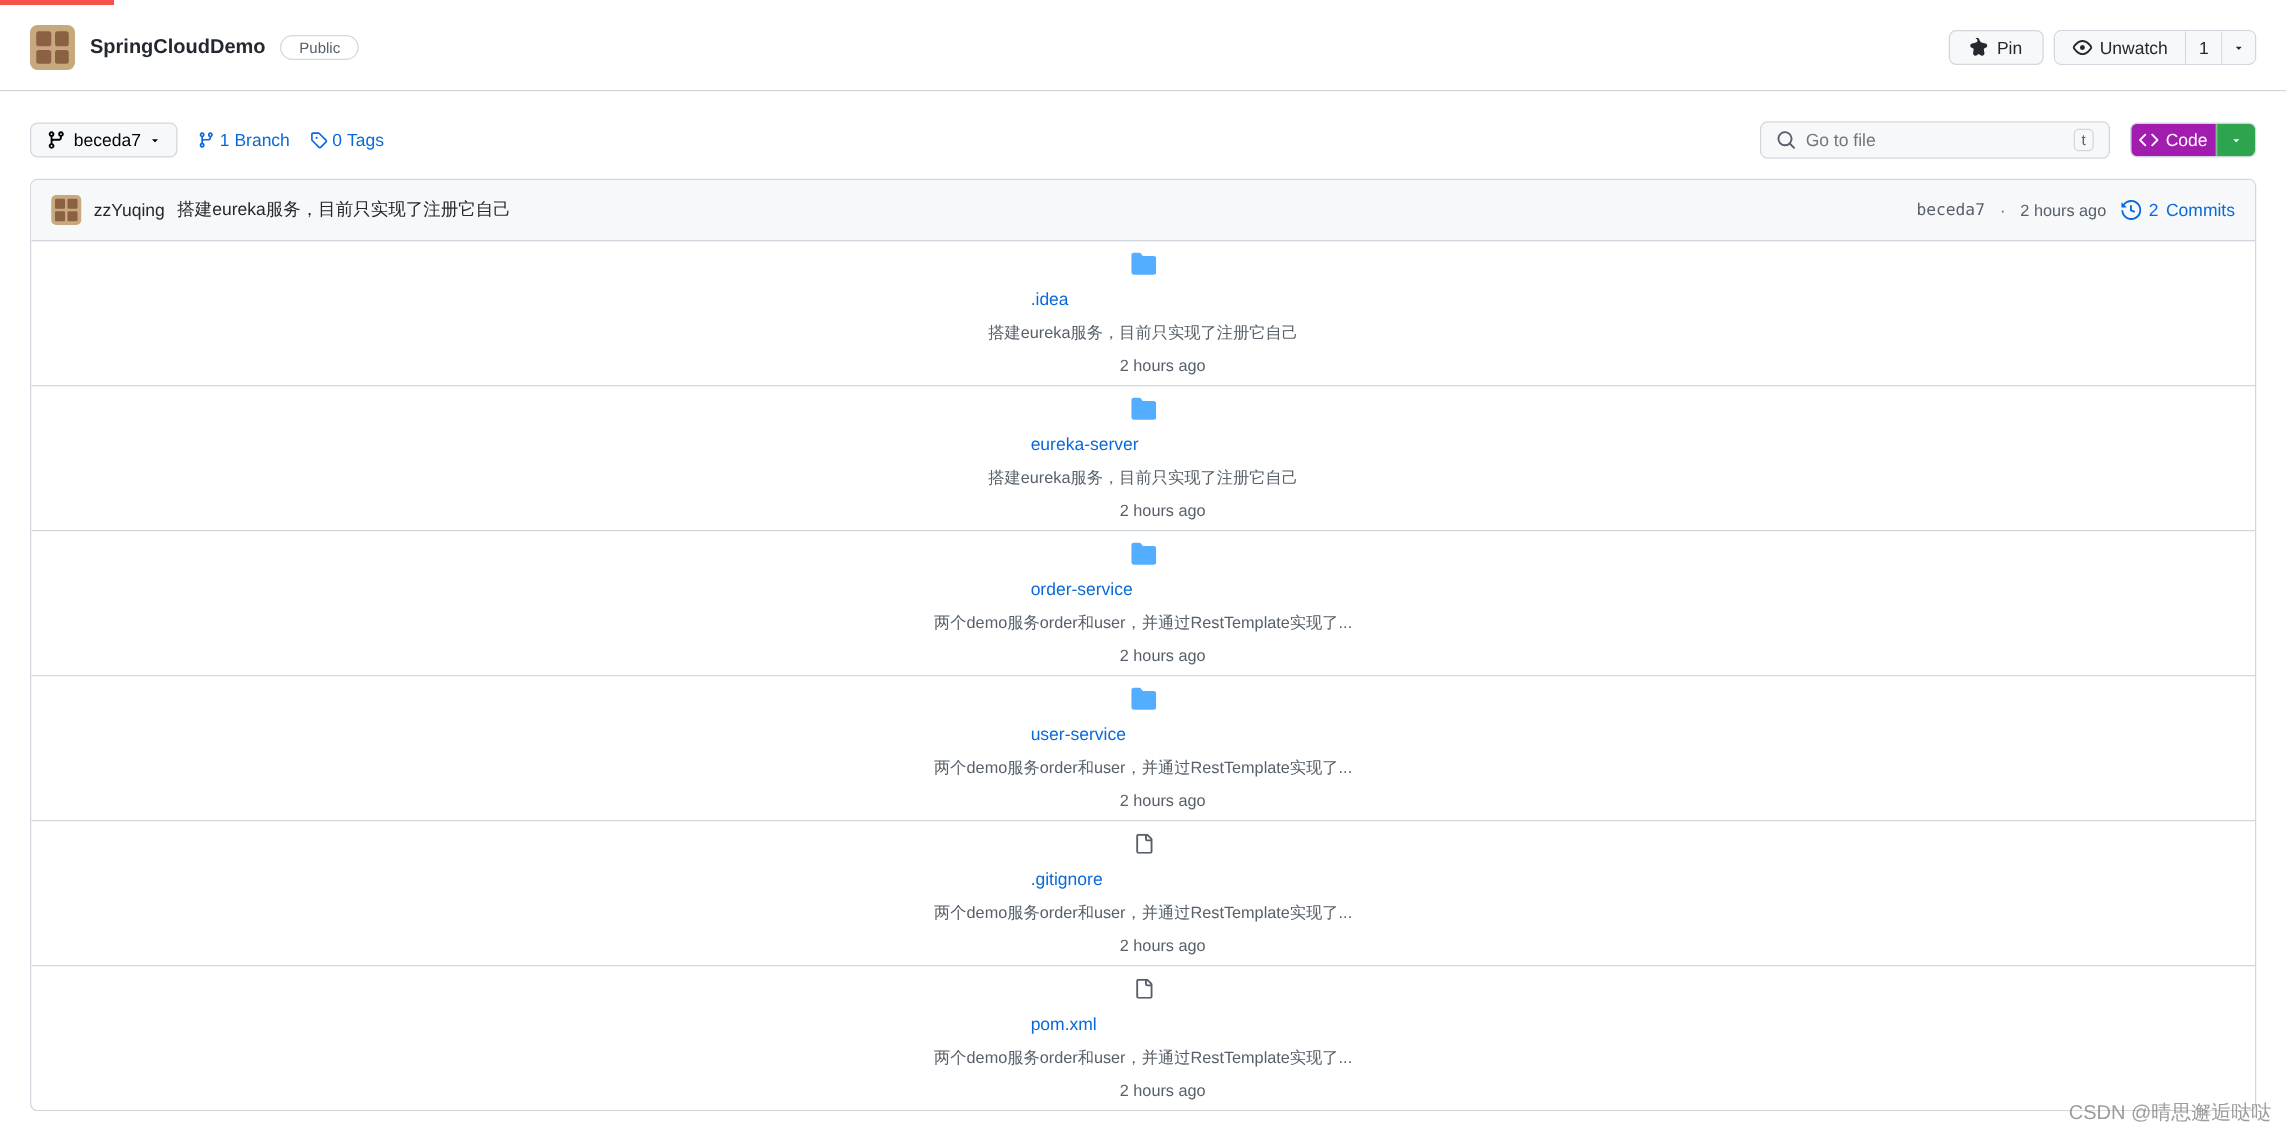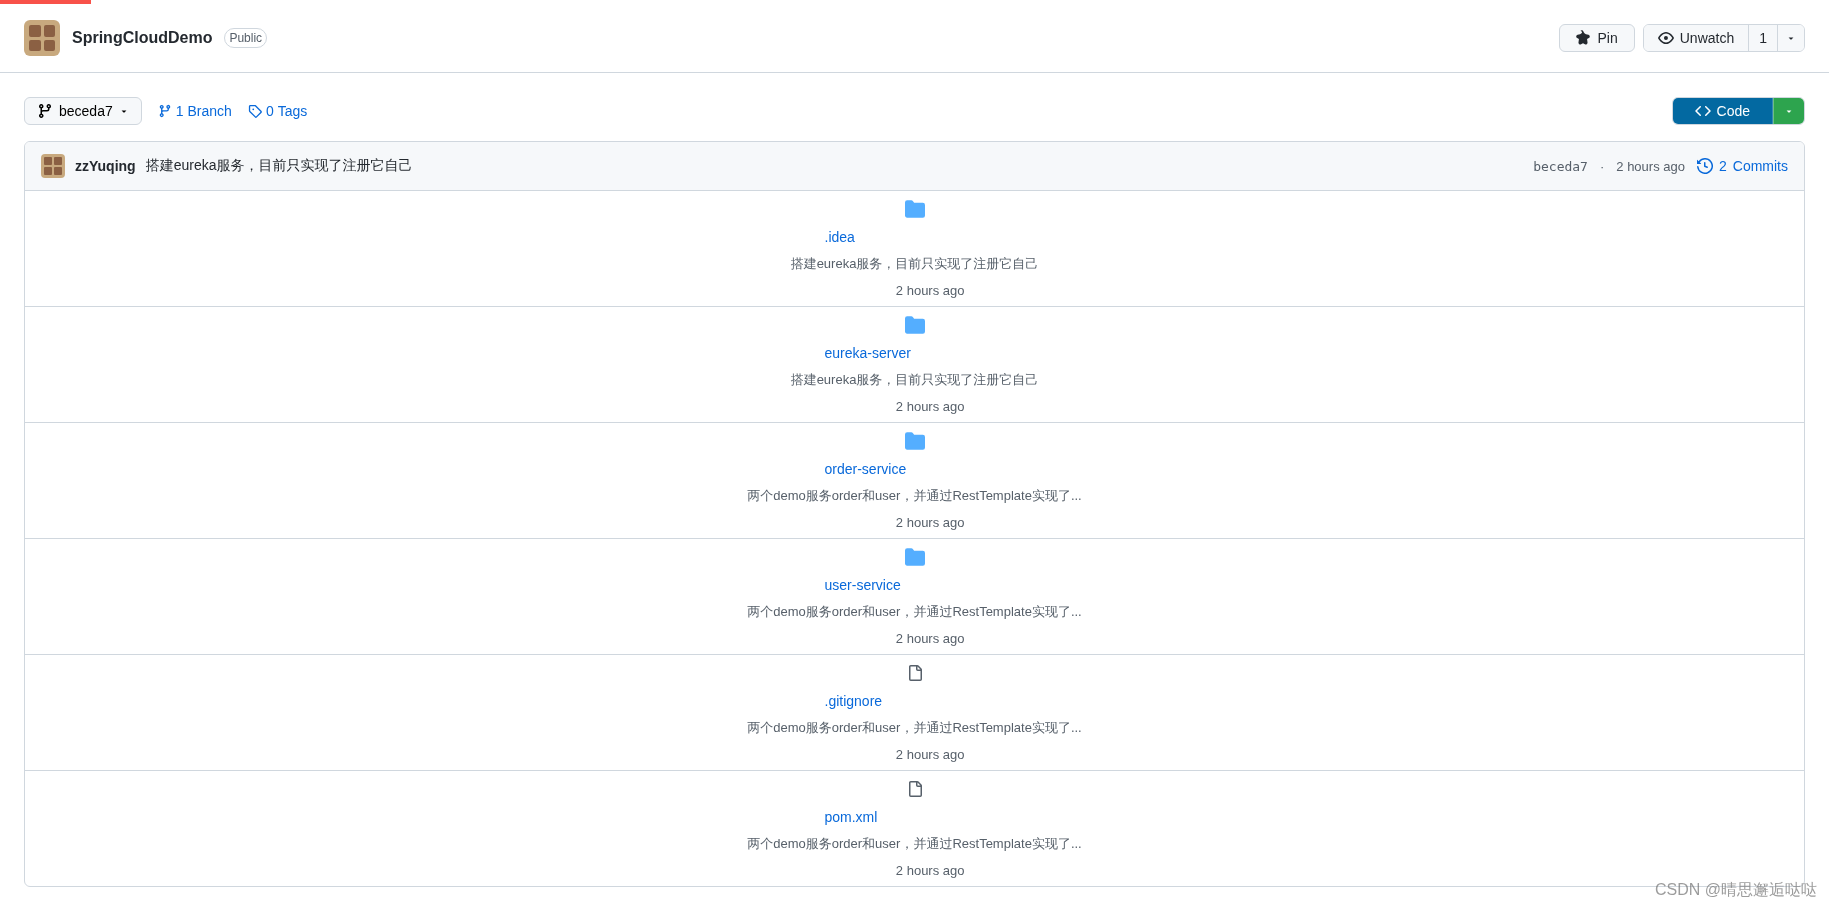--- a/index.html
+++ b/index.html
@@ -43,21 +43,21 @@
 
     .repo-name {
       font-size: 16px;
       font-weight: 600;
       color: #24292f;
     }
 
     .public-badge {
       border: 1px solid #d0d7de;
       border-radius: 20px;
-      padding: 2px 4px;
+      padding: 2px 14px;
       font-size: 12px;
       color: #57606a;
       font-weight: 500;
     }
 
     .header-spacer { flex: 1; }
 
     .header-actions {
       display: flex;
       gap: 8px;
@@ -82,22 +82,22 @@
       display: flex;
       border: 1px solid #d0d7de;
       border-radius: 6px;
       overflow: hidden;
     }
 
     .btn-with-dropdown .btn-main {
       display: flex;
       align-items: center;
       gap: 6px;
-      padding: 5px 22px;
-      background: #0369a1;
+      padding: 5px 6px;
+      background: #a21caf;
       color: #fff;
       font-size: 14px;
       cursor: pointer;
       font-weight: 500;
       border: none;
       border-right: 1px solid rgba(255,255,255,0.2);
     }
 
     .btn-with-dropdown .btn-caret {
       display: flex;
@@ -250,21 +250,21 @@
       padding: 3px;
       flex-shrink: 0;
     }
 
     .commit-avatar-dot {
       background: #8b6043;
       border-radius: 1px;
     }
 
     .commit-author {
-      font-weight: 700;
+      font-weight: 400;
       color: #24292f;
     }
 
     .commit-message {
       color: #24292f;
     }
 
     .commit-meta {
       margin-left: auto;
       display: flex;
@@ -409,20 +409,27 @@
       </a>
       <a href="#">
         <svg width="14" height="14" viewBox="0 0 16 16" fill="currentColor">
           <path d="M1 7.775V2.75C1 1.784 1.784 1 2.75 1h5.025c.464 0 .91.184 1.238.513l6.25 6.25a1.75 1.75 0 0 1 0 2.474l-5.026 5.026a1.75 1.75 0 0 1-2.474 0l-6.25-6.25A1.752 1.752 0 0 1 1 7.775Zm1.5 0c0 .066.026.13.073.177l6.25 6.25a.25.25 0 0 0 .354 0l5.025-5.025a.25.25 0 0 0 0-.354l-6.25-6.25a.25.25 0 0 0-.177-.073H2.75a.25.25 0 0 0-.25.25ZM6 5a1 1 0 1 1 0 2 1 1 0 0 1 0-2Z"></path>
         </svg>
         <span>0</span>
         <span>Tags</span>
       </a>
     </div>
     <div class="toolbar-spacer"></div>
+    <div class="search-box">
+      <svg width="16" height="16" viewBox="0 0 16 16" fill="#57606a">
+        <path d="M10.68 11.74a6 6 0 0 1-7.922-8.982 6 6 0 0 1 8.982 7.922l3.04 3.04a.749.749 0 0 1-.326 1.275.749.749 0 0 1-.734-.215ZM11.5 7a4.499 4.499 0 1 0-8.997 0A4.499 4.499 0 0 0 11.5 7Z"></path>
+      </svg>
+      <input type="text" placeholder="Go to file" style="">
+      <span class="search-shortcut">t</span>
+    </div>
     <div class="btn-with-dropdown">
       <button class="btn-main">
         <svg width="16" height="16" viewBox="0 0 16 16" fill="white">
           <path d="m11.28 3.22 4.25 4.25a.75.75 0 0 1 0 1.06l-4.25 4.25a.749.749 0 0 1-1.275-.326.749.749 0 0 1 .215-.734L13.94 8l-3.72-3.72a.749.749 0 0 1 .326-1.275.749.749 0 0 1 .734.215Zm-6.56 0a.751.751 0 0 1 1.042.018.751.751 0 0 1 .018 1.042L2.06 8l3.72 3.72a.749.749 0 0 1-.326 1.275.749.749 0 0 1-.734-.215L.47 8.53a.75.75 0 0 1 0-1.06Z"></path>
         </svg>
         <span>Code</span>
       </button>
       <button class="btn-caret" style="background:#2da44e; border-left:1px solid rgba(255,255,255,0.3);">
         <svg width="10" height="10" viewBox="0 0 16 16" fill="white">
           <path d="M4.427 7.427l3.396 3.396a.25.25 0 0 0 .354 0l3.396-3.396A.25.25 0 0 0 11.396 7H4.604a.25.25 0 0 0-.177.427Z"></path>

